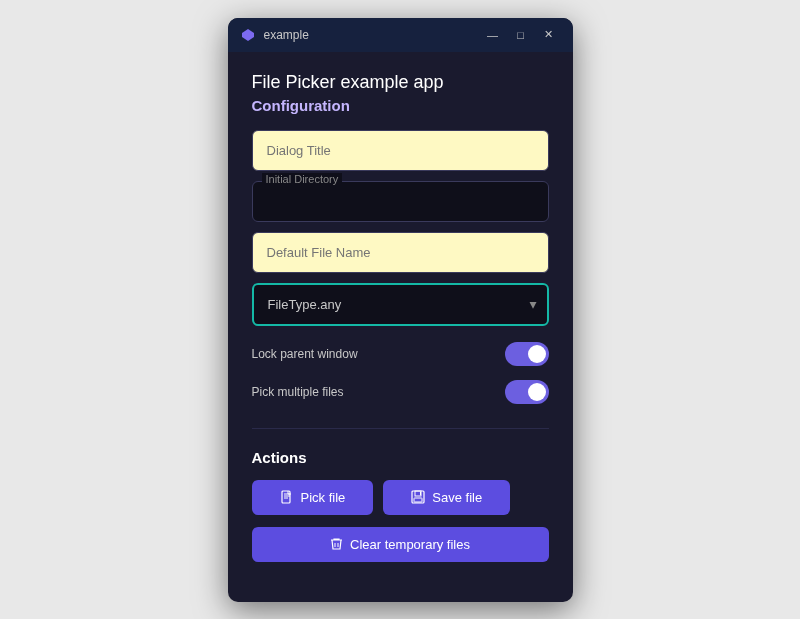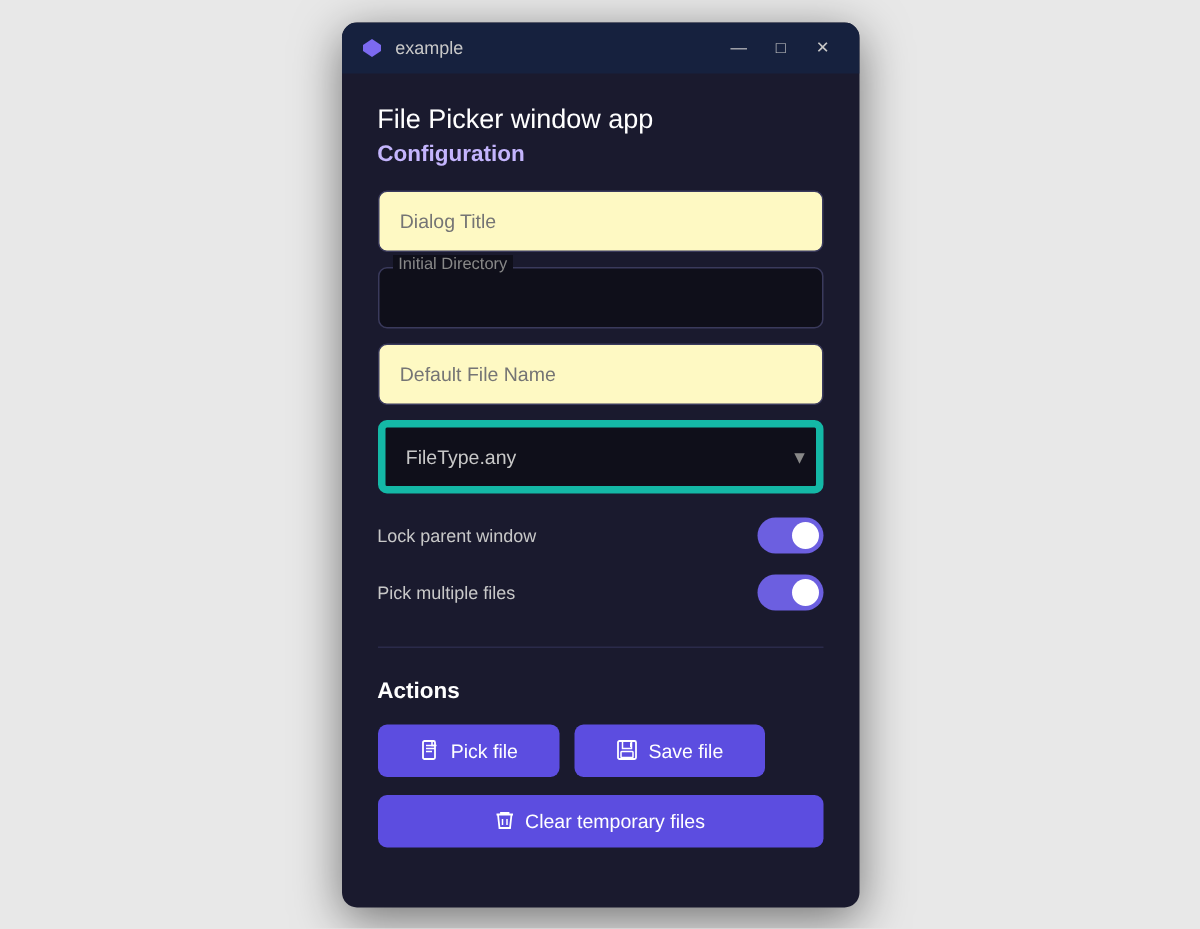--- a/index.html
+++ b/index.html
@@ -128,21 +128,21 @@
     }
 
     .select-wrapper {
       position: relative;
       margin-bottom: 16px;
     }
 
     .select-wrapper select {
       width: 100%;
       background: #0f0f1a;
-      border: 5px solid #14b8a6;
+      border: 2px solid #14b8a6;
       border-radius: 6px;
       padding: 12px 14px;
       color: #c8c8c8;
       font-size: 13px;
       outline: none;
       appearance: none;
       cursor: pointer;
     }
 
     .select-arrow {
@@ -258,21 +258,21 @@
     </div>
     <span class="title-bar-text">example</span>
     <div class="title-bar-controls">
       <div class="title-bar-btn">—</div>
       <div class="title-bar-btn">□</div>
       <div class="title-bar-btn close">✕</div>
     </div>
   </div>
 
   <div class="content">
-    <div class="app-title">File Picker window app</div>
+    <div class="app-title">File Picker example app</div>
 
     <div class="config-section">
       <div class="section-title">Configuration</div>
 
       
       <input class="input-field" type="text" placeholder="Dialog Title" style="">
 
       
       <div class="input-wrapper">
         <span class="float-label">Initial Directory</span>

